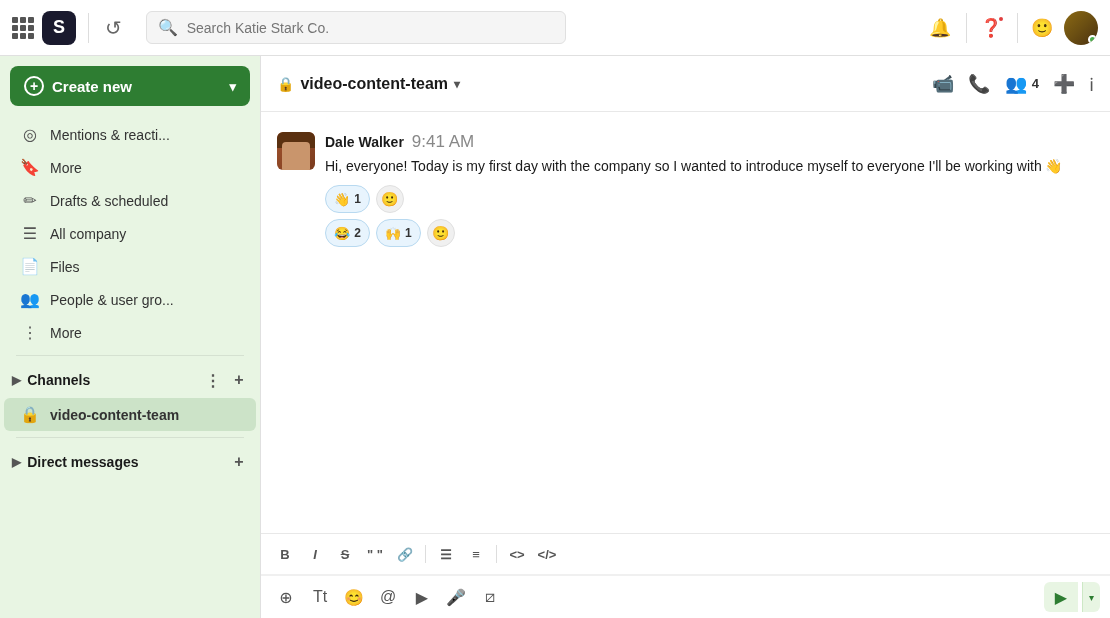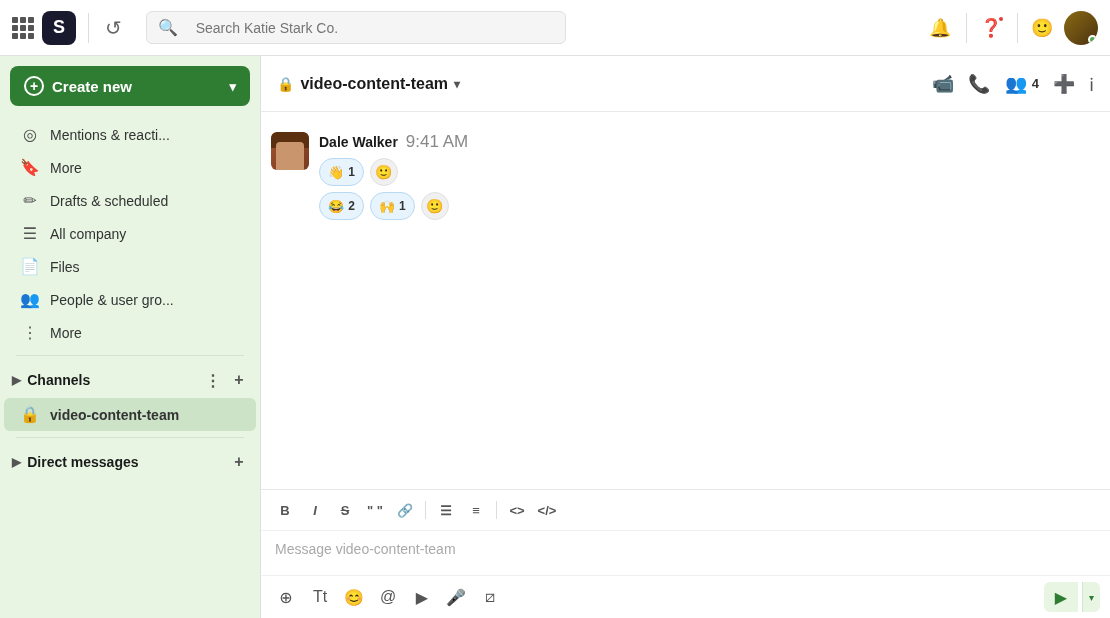--- a/index.html
+++ b/index.html
@@ -71,21 +71,21 @@
       display: flex; align-items: center;
       background: #f5f5f5;
       border: 1px solid #e0e0e0;
       border-radius: 6px;
       padding: 6px 12px;
       gap: 8px;
     }
     .topbar-search-inner input {
       border: none; background: transparent;
       font-size: 14px; color: #be185d;
-      outline: none; width: 100%; margin-left: 9px;
+      outline: none; width: 100%;
     }
     .topbar-icons {
       display: flex; align-items: center; gap: 4px;
       margin-left: auto;
     }
     .topbar-icon-btn {
       width: 34px; height: 34px;
       display: flex; align-items: center; justify-content: center;
       border-radius: 50%;
       cursor: pointer;
@@ -220,21 +220,21 @@
       display: flex; align-items: center; gap: 4px;
     }
     .header-action-icon .count {
       font-size: 13px; font-weight: 600; color: #333;
     }
 
     
     .messages-container {
       flex: 1;
       overflow-y: auto;
-      padding: 20px 10px;
+      padding: 20px 16px;
       display: flex;
       flex-direction: column;
       gap: 16px;
     }
     .message {
       display: flex; gap: 10px;
     }
     .message-avatar {
       width: 38px; height: 38px;
       border-radius: 6px;
@@ -499,20 +499,21 @@
       <div class="message">
         <div class="message-avatar">
           <div class="av-hair"></div>
           <div class="av-face"></div>
         </div>
         <div class="message-content">
           <div class="message-meta">
             <span class="message-author">Dale Walker</span>
             <span class="message-time">9:41 AM</span>
           </div>
+          <div class="message-text">Hi, everyone! Today is my first day with the company so I wanted to introduce myself to everyone I'll be working with 👋</div>
           <div class="reactions">
             <div class="reaction-pill">
               <span>👋</span>
               <span class="count">1</span>
             </div>
             <div class="reaction-add">🙂</div>
           </div>
           <div class="reactions">
             <div class="reaction-pill">
               <span>😂</span>
@@ -541,23 +542,20 @@
           </div>
         <div class="toolbar-btn">" "</div>
         <div class="toolbar-btn">🔗</div>
         <div class="toolbar-sep"></div>
         <div class="toolbar-btn">☰</div>
         <div class="toolbar-btn">≡</div>
         <div class="toolbar-sep"></div>
         <div class="toolbar-btn">&lt;&gt;</div>
         <div class="toolbar-btn">&lt;/&gt;</div>
       </div>
-      <div class="composer-input">
-        <textarea class="composer-input-field" rows="1" placeholder="Message video-content-team" style=""></textarea>
-      </div>
       <div class="composer-bottom">
         <div class="composer-bottom-btn">⊕</div>
         <div class="composer-bottom-btn">Tt</div>
         <div class="composer-bottom-btn">😊</div>
         <div class="composer-bottom-btn">@</div>
         <div class="composer-bottom-btn">▶</div>
         <div class="composer-bottom-btn">🎤</div>
         <div class="composer-bottom-btn">⧄</div>
         <button class="send-btn">▶</button>
         <button class="send-chevron">▾</button>

